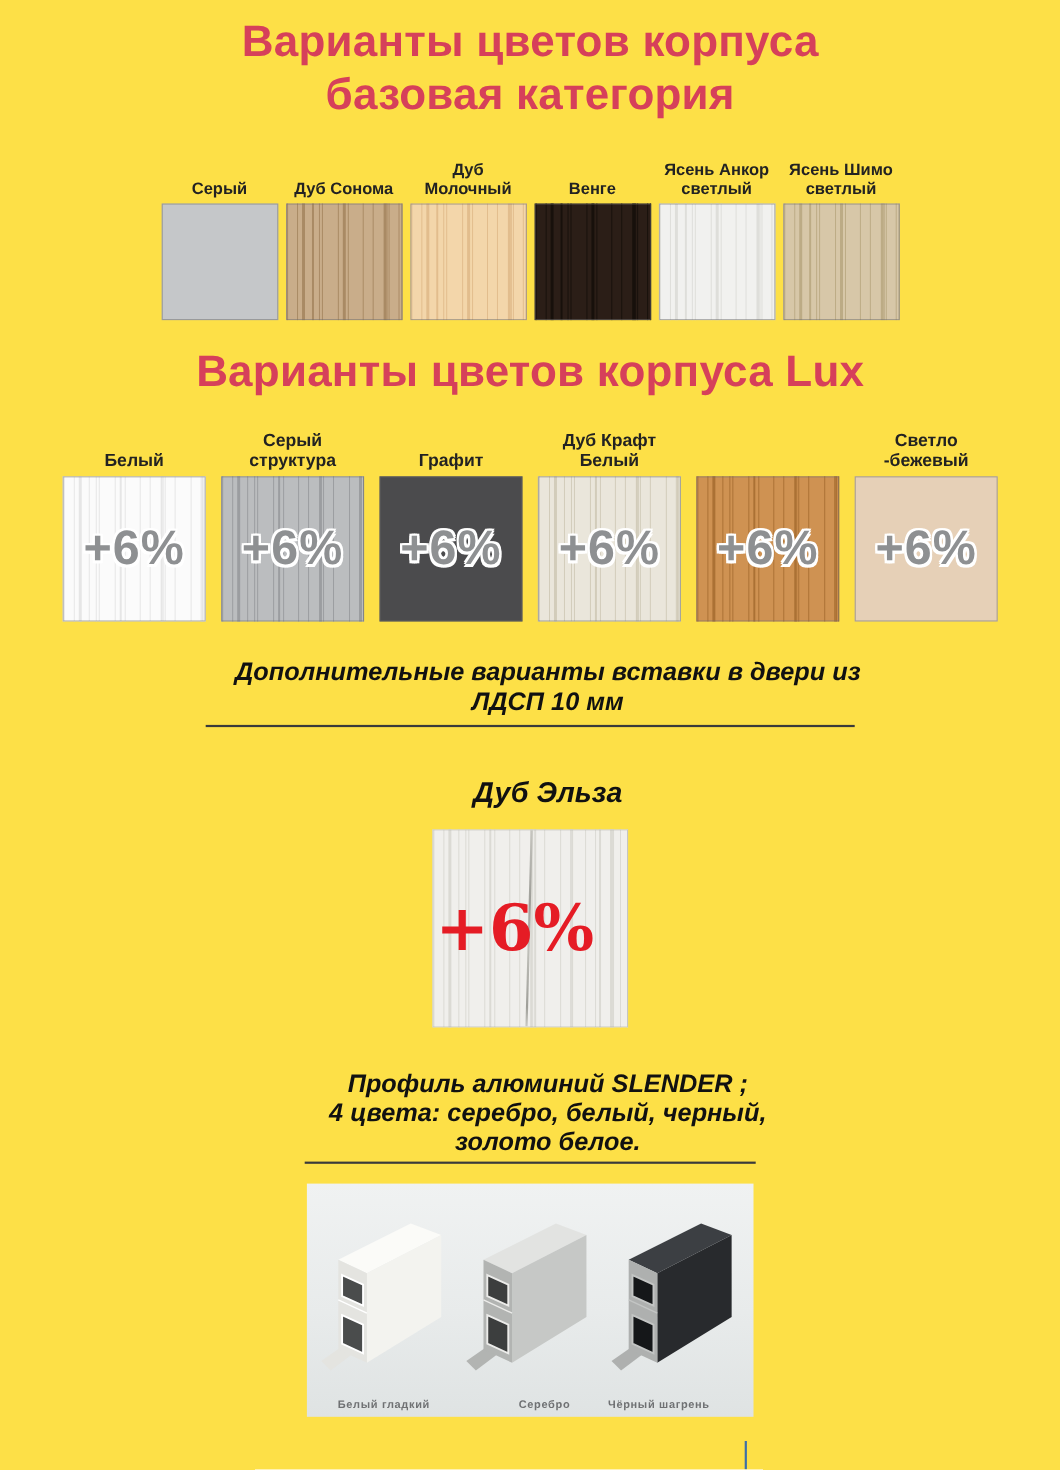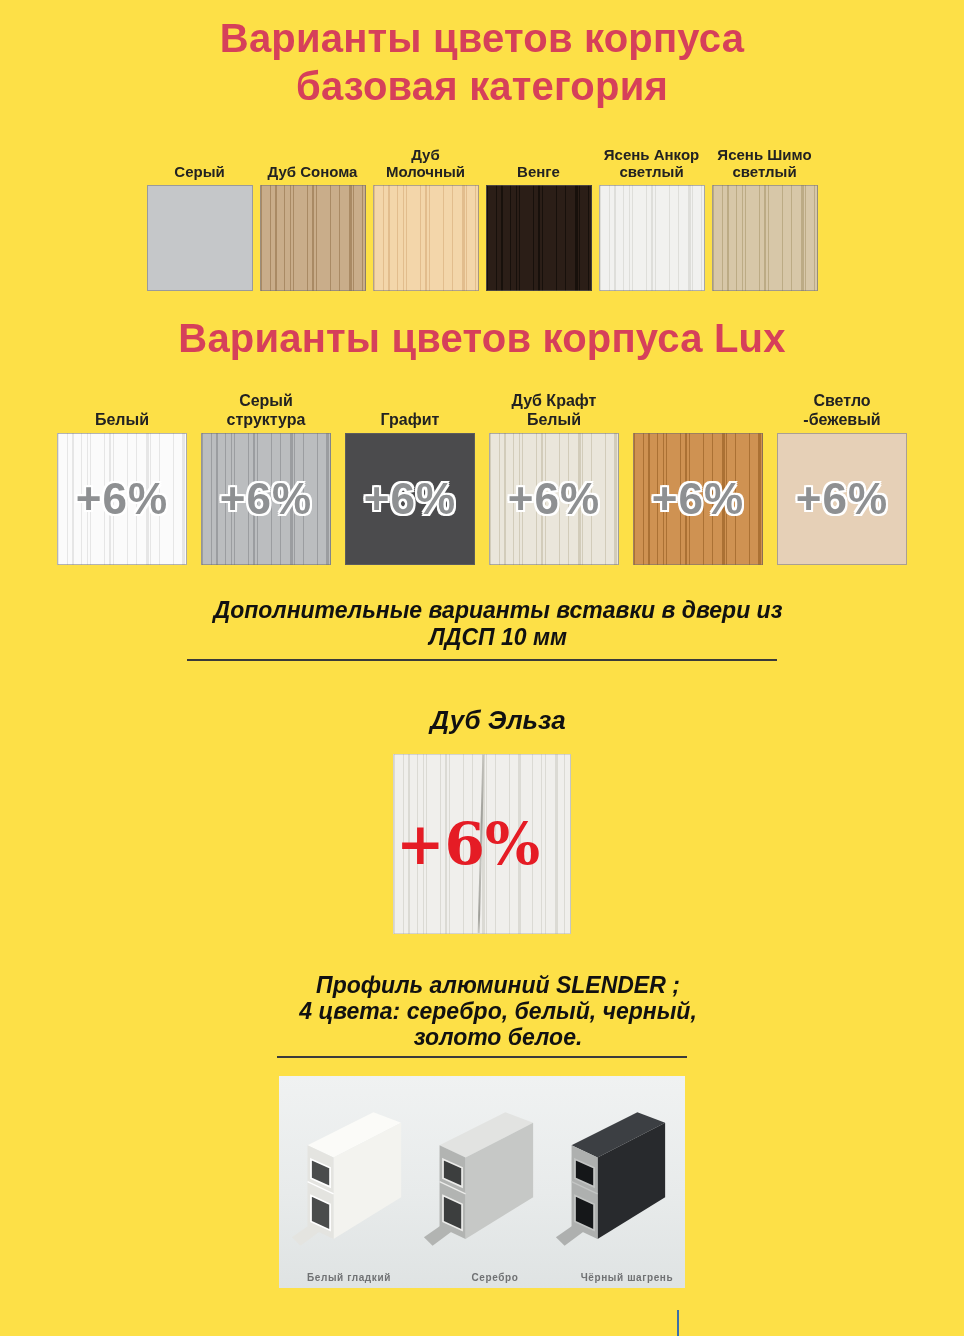--- a/index.html
+++ b/index.html
@@ -90,21 +90,21 @@
   }
   .profiles{
     position:absolute;left:0;right:0;top:8px;
     display:flex;justify-content:space-between;padding:0 6px;
   }
   .profile-svg{width:130px;height:172px;display:block;}
   .photo-caption{
     position:absolute;bottom:5px;transform:translateX(-50%);
     font-size:10px;font-weight:700;color:#6f7173;letter-spacing:.6px;white-space:nowrap;
   }
-  .cap-1{left:70px;} .cap-2{left:216px;} .cap-3{left:348px;}
+  .cap-1{left:70px;} .cap-2{left:216px;} .cap-3{left:320px;}
   .cursor-artifact{
     position:absolute;left:677px;top:1310px;width:2px;height:26px;background:#3c6fa8;
   }
 </style>
 </head>
 <body>
 
 <div class="page">
 
   <div class="big-title title1" style="color:#d6405a">

